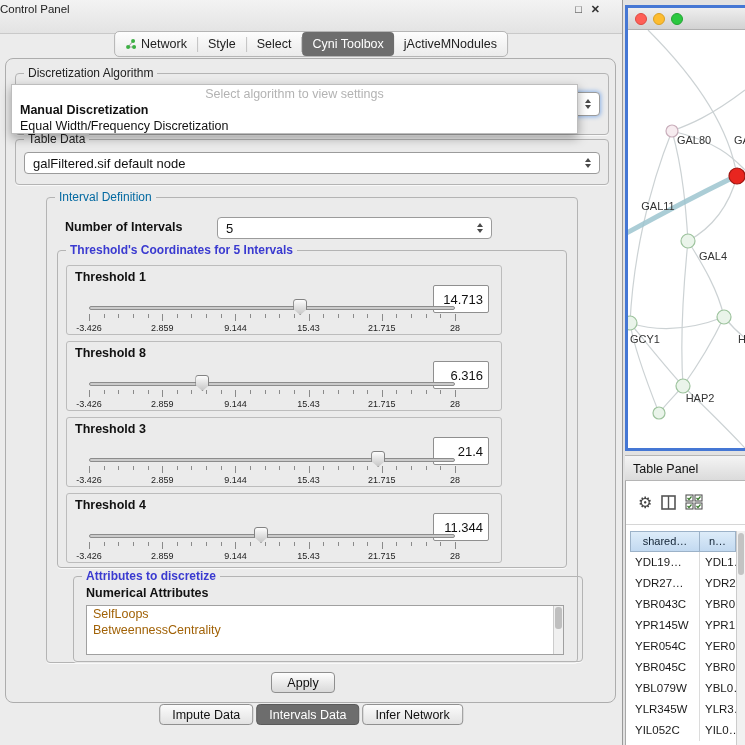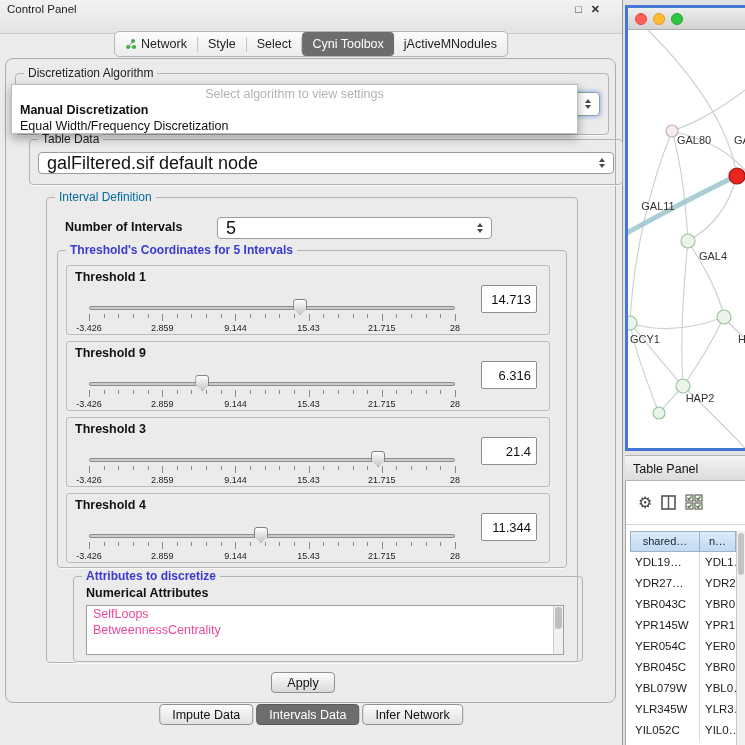--- a/index.html
+++ b/index.html
@@ -4,21 +4,21 @@
 <style>
   html,body{margin:0;padding:0;}
   .page{position:relative;width:745px;height:745px;background:#e2e2e2;overflow:hidden;
         font-family:"Liberation Sans",sans-serif;-webkit-font-smoothing:antialiased;}
 
   
   .cp{position:absolute;left:0;top:0;width:623px;height:745px;background:#ececec;
       border-right:1px solid #9a9a9a;box-sizing:border-box;}
   .cp-titlebar{position:absolute;left:0;top:0;width:100%;height:34px;
       background:linear-gradient(#f3f3f3,#e3e3e3);border-bottom:1px solid #c9c9c9;
-      font-size:11.5px;color:#222;line-height:19px;padding-left:7px;box-sizing:border-box;}
+      font-size:11.5px;color:#222;line-height:19px;box-sizing:border-box;}
   .cp-titlebar .winbtns{position:absolute;right:22px;top:0;display:flex;gap:9px;font-size:11px;color:#333;}
   .cp-titlebar .winbtns span{cursor:default;line-height:19px;font-weight:bold;}
 
   
   .tabsbar{position:absolute;left:311px;top:31px;transform:translateX(-50%);
       display:inline-flex;align-items:center;height:24px;background:linear-gradient(#fdfdfd,#ebebeb);
       border:1px solid #b5b5b5;border-radius:5px;white-space:nowrap;}
   .tab{padding:0 10px;font-size:12.5px;line-height:24px;color:#222;display:flex;align-items:center;gap:4px;}
   .tab.sel{background:#6d6d6d;color:#fff;border-radius:4px;height:24px;}
   .tabsep{width:1px;height:15px;background:#c2c2c2;}
@@ -27,38 +27,38 @@
   .main{position:absolute;left:5px;top:58px;width:611px;height:645px;background:#ebebeb;
       border:1px solid #adadad;border-radius:8px;box-sizing:border-box;}
 
   .group{position:absolute;border:1px solid #b4b4b4;border-radius:4px;box-shadow:0 1px 0 rgba(255,255,255,.7);}
   .group>.glabel{position:absolute;top:-8px;left:8px;background:#ebebeb;padding:0 4px;
       font-size:12px;color:#222;line-height:15px;white-space:nowrap;}
   .glabel.green{color:#0369a1;}
   .glabel.blue{color:#3a3ad0;font-weight:bold;}
 
   .combo{position:absolute;background:#fff;border:1px solid #9b9b9b;border-radius:4px;
-      display:flex;align-items:center;font-size:18px;color:#111;box-sizing:border-box;}
+      display:flex;align-items:center;font-size:13px;color:#111;box-sizing:border-box;}
   .combo .txt{flex:1;padding:0 8px;white-space:nowrap;overflow:hidden;}
   .combo .stepper{width:13px;display:flex;flex-direction:column;align-items:center;justify-content:center;
       gap:2px;margin-right:5px;}
   .combo .stepper i{display:block;width:0;height:0;border-left:3.5px solid transparent;border-right:3.5px solid transparent;}
   .combo .stepper i.up{border-bottom:4px solid #4a4a4a;}
   .combo .stepper i.dn{border-top:4px solid #4a4a4a;}
   .combo.focusring{box-shadow:0 0 4px 1px #8fb4e8;}
 
   
   .popup{position:absolute;left:5px;top:25px;width:567px;height:50px;background:#fff;
       border:1px solid #bdbdbd;box-shadow:0 4px 10px rgba(0,0,0,.35);z-index:30;box-sizing:border-box;}
   .popup .phead{height:16px;line-height:16px;text-align:center;color:#b3b3b3;font-size:12.5px;margin-top:1px;}
   .popup .popt{height:16px;line-height:16px;padding-left:8px;font-size:12.5px;color:#111;white-space:nowrap;}
   .popup .popt.bold{font-weight:bold;}
 
   
-  .tpanel{position:absolute;left:8px;width:484px;height:70px;border:1px solid #bcbcbc;border-radius:3px;box-sizing:border-box;}
+  .tpanel{position:absolute;left:8px;width:436px;height:70px;border:1px solid #bcbcbc;border-radius:3px;box-sizing:border-box;}
   .tp-label{position:absolute;left:8px;top:4px;font-size:12.5px;font-weight:bold;color:#111;}
   .value-box{position:absolute;right:12px;top:19px;width:56px;height:28px;border:1px solid #8f8f8f;border-radius:2px;
       background:#fff;font-family:"Liberation Sans",sans-serif;font-size:13px;color:#111;text-align:right;
       padding:0 5px 0 0;box-sizing:border-box;}
   .slider{position:absolute;left:22px;top:32px;width:366px;height:36px;}
   .slider .track{position:absolute;left:0;right:0;top:8px;height:4px;background:#cbcbcb;
       border:1px solid #8c8c8c;border-radius:2px;box-sizing:border-box;}
   .slider .thumb{position:absolute;top:1px;width:14px;height:16px;
       background:linear-gradient(#fdfdfd,#c7c7c7);border:1px solid #838383;border-radius:3px;
       clip-path:polygon(0 0,100% 0,100% 62%,50% 100%,0 62%);box-sizing:border-box;}
@@ -71,21 +71,21 @@
   .slider .scale span:nth-child(2){left:20%;}
   .slider .scale span:nth-child(3){left:40%;}
   .slider .scale span:nth-child(4){left:60%;}
   .slider .scale span:nth-child(5){left:80%;}
   .slider .scale span:nth-child(6){left:100%;}
 
   
   .attr-head{position:absolute;left:12px;top:9px;font-size:12.5px;font-weight:bold;color:#111;}
   .listbox{position:absolute;left:12px;top:28px;width:478px;height:50px;background:#fff;
       border:1px solid #a0a0a0;overflow:hidden;box-sizing:border-box;}
-  .attr-item{font-size:12.5px;line-height:16px;padding-left:6px;color:#ec4899;white-space:nowrap;}
+  .attr-item{font-size:12.5px;line-height:16px;padding-left:6px;color:#a16207;white-space:nowrap;}
   .vscroll{position:absolute;right:0;top:0;bottom:0;width:10px;background:#f0f0f0;border-left:1px solid #ccc;box-sizing:border-box;}
   .vscroll .vthumb{position:absolute;top:1px;left:1px;width:7px;height:22px;background:#bfbfbf;border-radius:3px;}
 
   .applybtn{position:absolute;left:265px;top:613px;width:64px;height:21px;
       background:linear-gradient(#fefefe,#d9d9d9);border:1px solid #8f8f8f;border-radius:4px;
       font-family:"Liberation Sans",sans-serif;font-size:12.5px;color:#111;text-align:center;line-height:19px;box-sizing:border-box;}
 
   .bottomtabs{position:absolute;left:311px;top:704px;transform:translateX(-50%);display:flex;gap:3px;}
   .btab{height:21px;line-height:21px;padding:0 12px;border:1px solid #909090;border-radius:4px;
       background:linear-gradient(#fbfbfb,#e2e2e2);font-size:12.5px;color:#111;white-space:nowrap;box-sizing:border-box;}
@@ -180,21 +180,21 @@
             </span>
         </div>
       </div>
 
       <div class="popup">
         <div class="phead">Select algorithm to view settings</div>
         <div class="popt bold">Manual Discretization</div>
         <div class="popt">Equal Width/Frequency Discretization</div>
       </div>
 
-      <div class="group" style="left:23px;top:80px;width:592px;height:44px;">
+      <div class="group" style="left:9px;top:80px;width:592px;height:44px;">
         <span class="glabel">Table Data</span>
         <div class="combo" style="left:8px;top:12px;width:576px;height:22px;">
           <span class="txt">galFiltered.sif default node</span>
           <span class="stepper">
               <i class="up"></i>
               <i class="dn"></i>
             </span>
         </div>
       </div>
 
@@ -252,21 +252,21 @@
                   <span>9.144</span>
                   <span>15.43</span>
                   <span>21.715</span>
                   <span>28</span>
                 </div>
               <div class="thumb" style="left: calc(57.7% - 7px);"></div>
             </div>
           </div>
 
           <div class="tpanel" style="top:90px;">
-            <span class="tp-label">Threshold 9</span>
+            <span class="tp-label">Threshold 8</span>
             <input class="value-box" value="6.316" style="">
             <div class="slider">
               <div class="track"></div>
               <div class="ticks">
                   <i class="maj" style="left: 0%;"></i>
                   <i style="left: 4%;"></i>
                   <i style="left: 8%;"></i>
                   <i style="left: 12%;"></i>
                   <i style="left: 16%;"></i>
                   <i class="maj" style="left: 20%;"></i>

